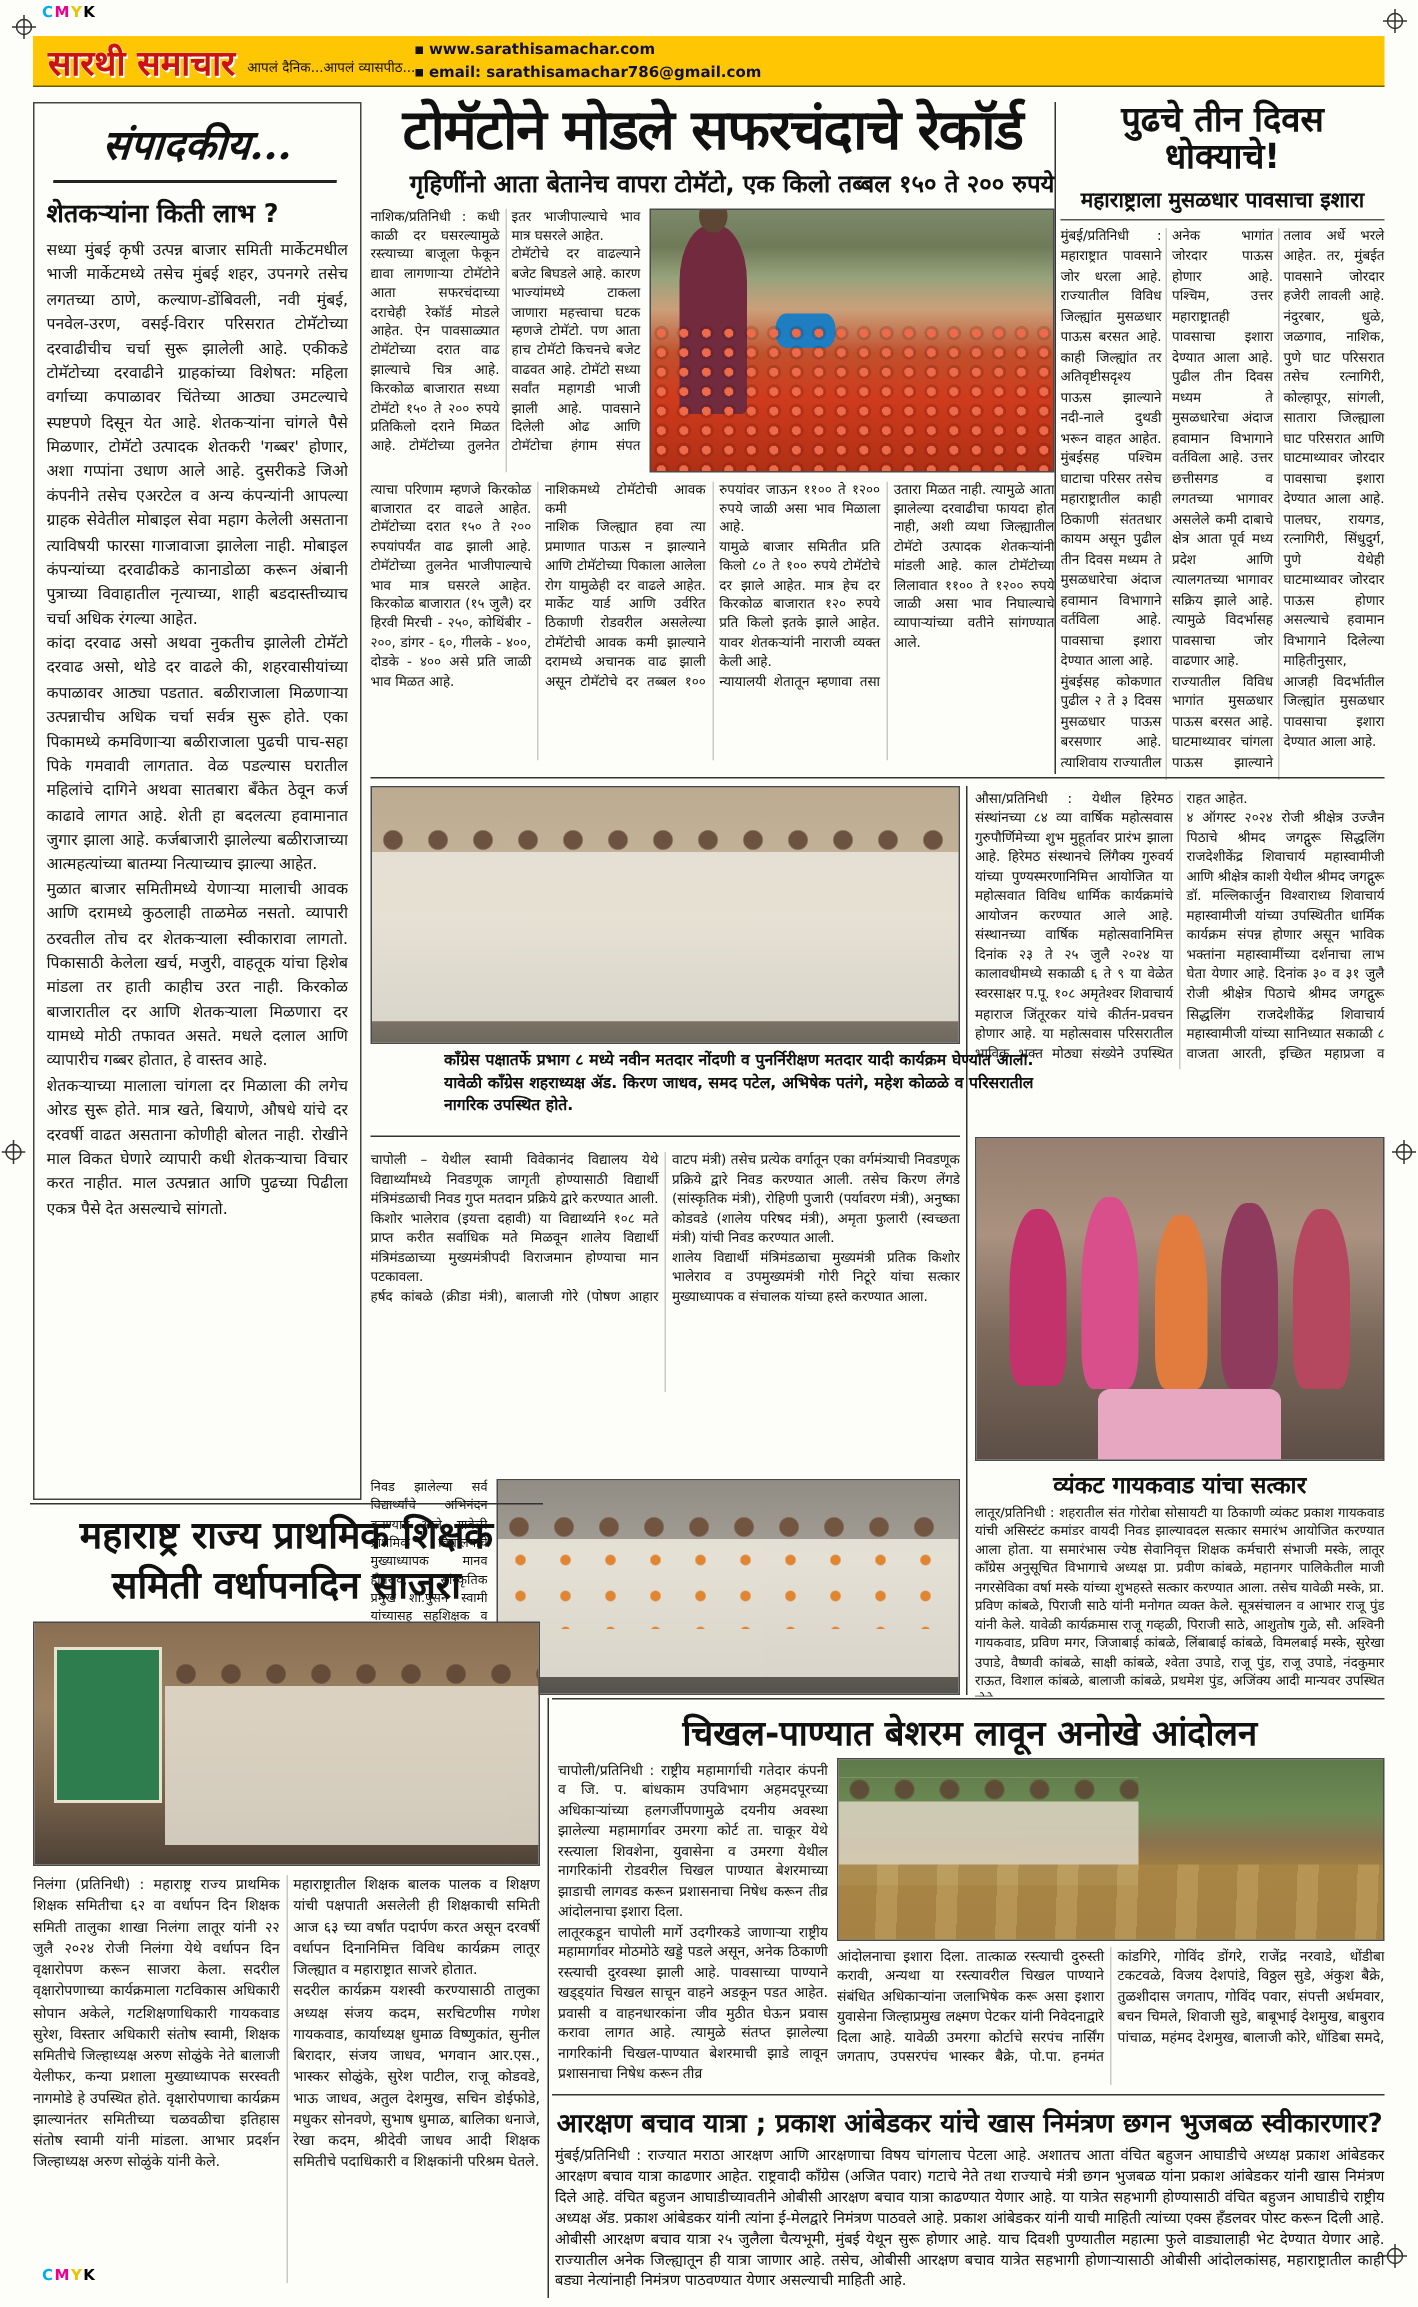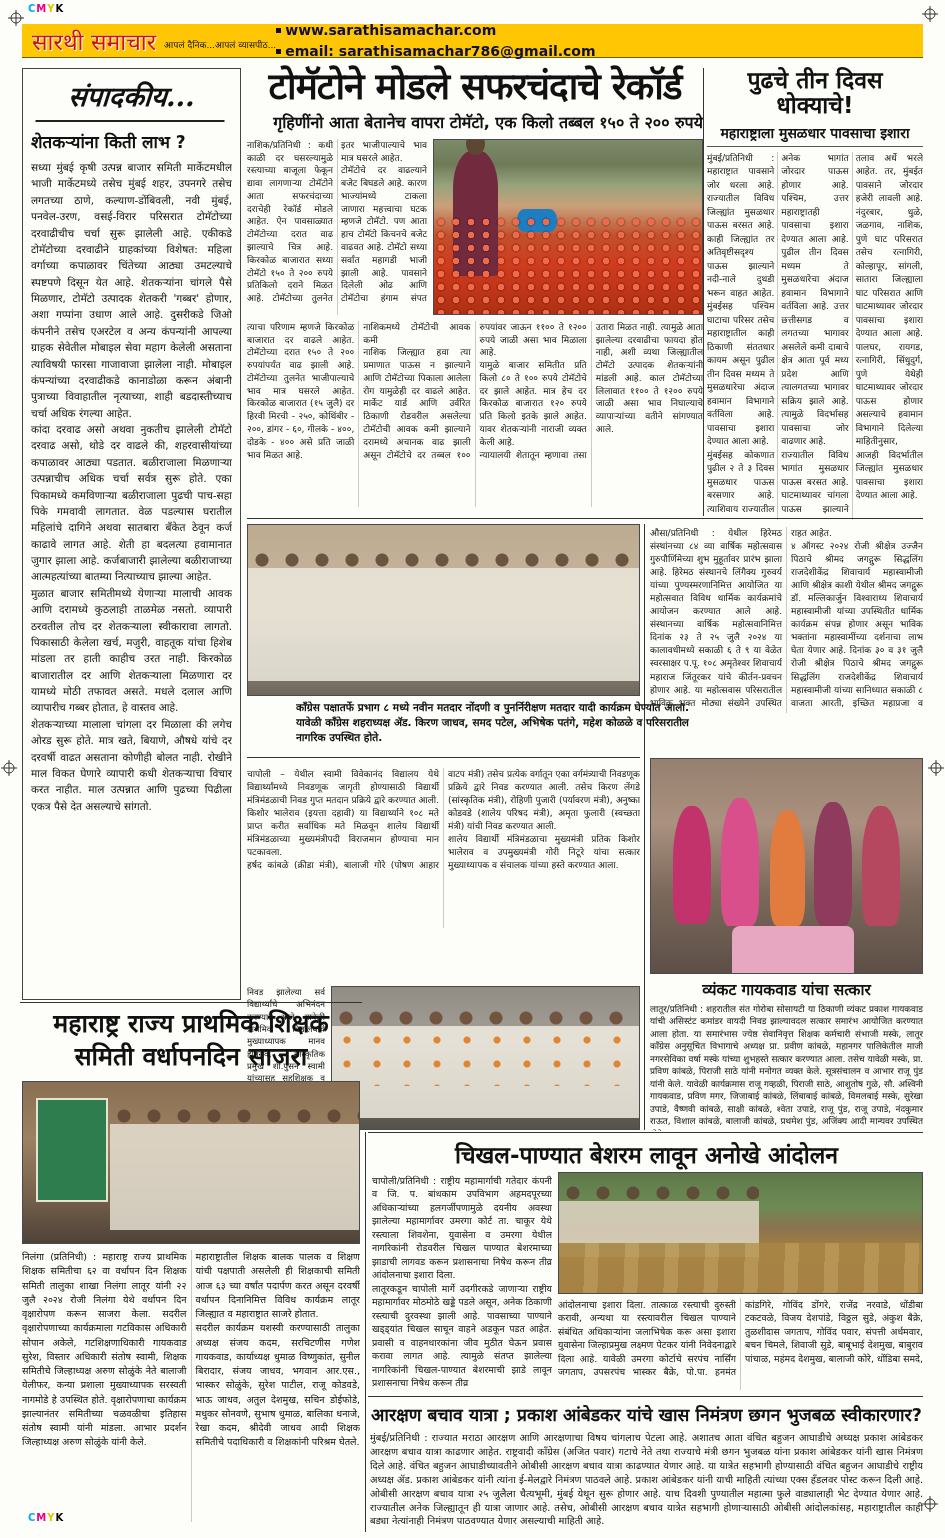--- a/index.html
+++ b/index.html
@@ -5,24 +5,24 @@
   html,body{margin:0;padding:0;background:#ffffff;}
   .page{position:relative;width:945px;height:1538px;background:#fdfdfa;overflow:hidden;
         font-family:"DejaVu Sans","Liberation Sans",sans-serif;color:#111;}
   
   .cmyk{position:absolute;font-size:10px;font-weight:bold;letter-spacing:1px;}
   .cmyk .c{color:#00aeef}.cmyk .m{color:#ec008c}.cmyk .y{color:#e7c400}.cmyk .k{color:#000}
   .regmark{position:absolute;width:16px;height:16px;}
   
   .masthead{position:absolute;left:22px;top:24px;width:901px;height:34px;background:#ffc604;
             display:flex;align-items:center;padding:0 10px;box-sizing:border-box;border-bottom:1px solid #6b5a00;}
-  .mast-title{font-size:23px;font-weight:400;color:#cc1111;text-shadow:0 0 1px #fff,1px 1px 0 #ffffff;white-space:nowrap;}
+  .mast-title{font-size:23px;font-weight:700;color:#cc1111;text-shadow:0 0 1px #fff,1px 1px 0 #ffffff;white-space:nowrap;}
   .mast-tag{font-size:9px;color:#111;margin-left:8px;white-space:nowrap;margin-top:8px;}
   .mast-date{flex:1;text-align:center;font-size:15px;font-weight:bold;color:#111;white-space:nowrap;}
-  .mast-right{font-size:14px;color:#101044;font-weight:bold;line-height:1.5;text-align:left;}
+  .mast-right{font-size:10px;color:#101044;font-weight:bold;line-height:1.5;text-align:left;}
   .mast-right .row{display:flex;align-items:center;gap:4px;}
   .sq{display:inline-block;width:5px;height:5px;background:#111;}
   
   .jtxt{white-space:pre-line;text-align:justify;overflow:hidden;}
   .hline{position:absolute;height:1px;background:#333;}
   .vline{position:absolute;width:1px;background:#333;}
   
   .editorial{position:absolute;left:22px;top:68px;width:219px;height:932px;border:1.5px solid #444;
              box-sizing:border-box;padding:6px 8px;}
   .ed-header{font-size:27px;font-weight:bold;font-style:italic;text-align:center;

